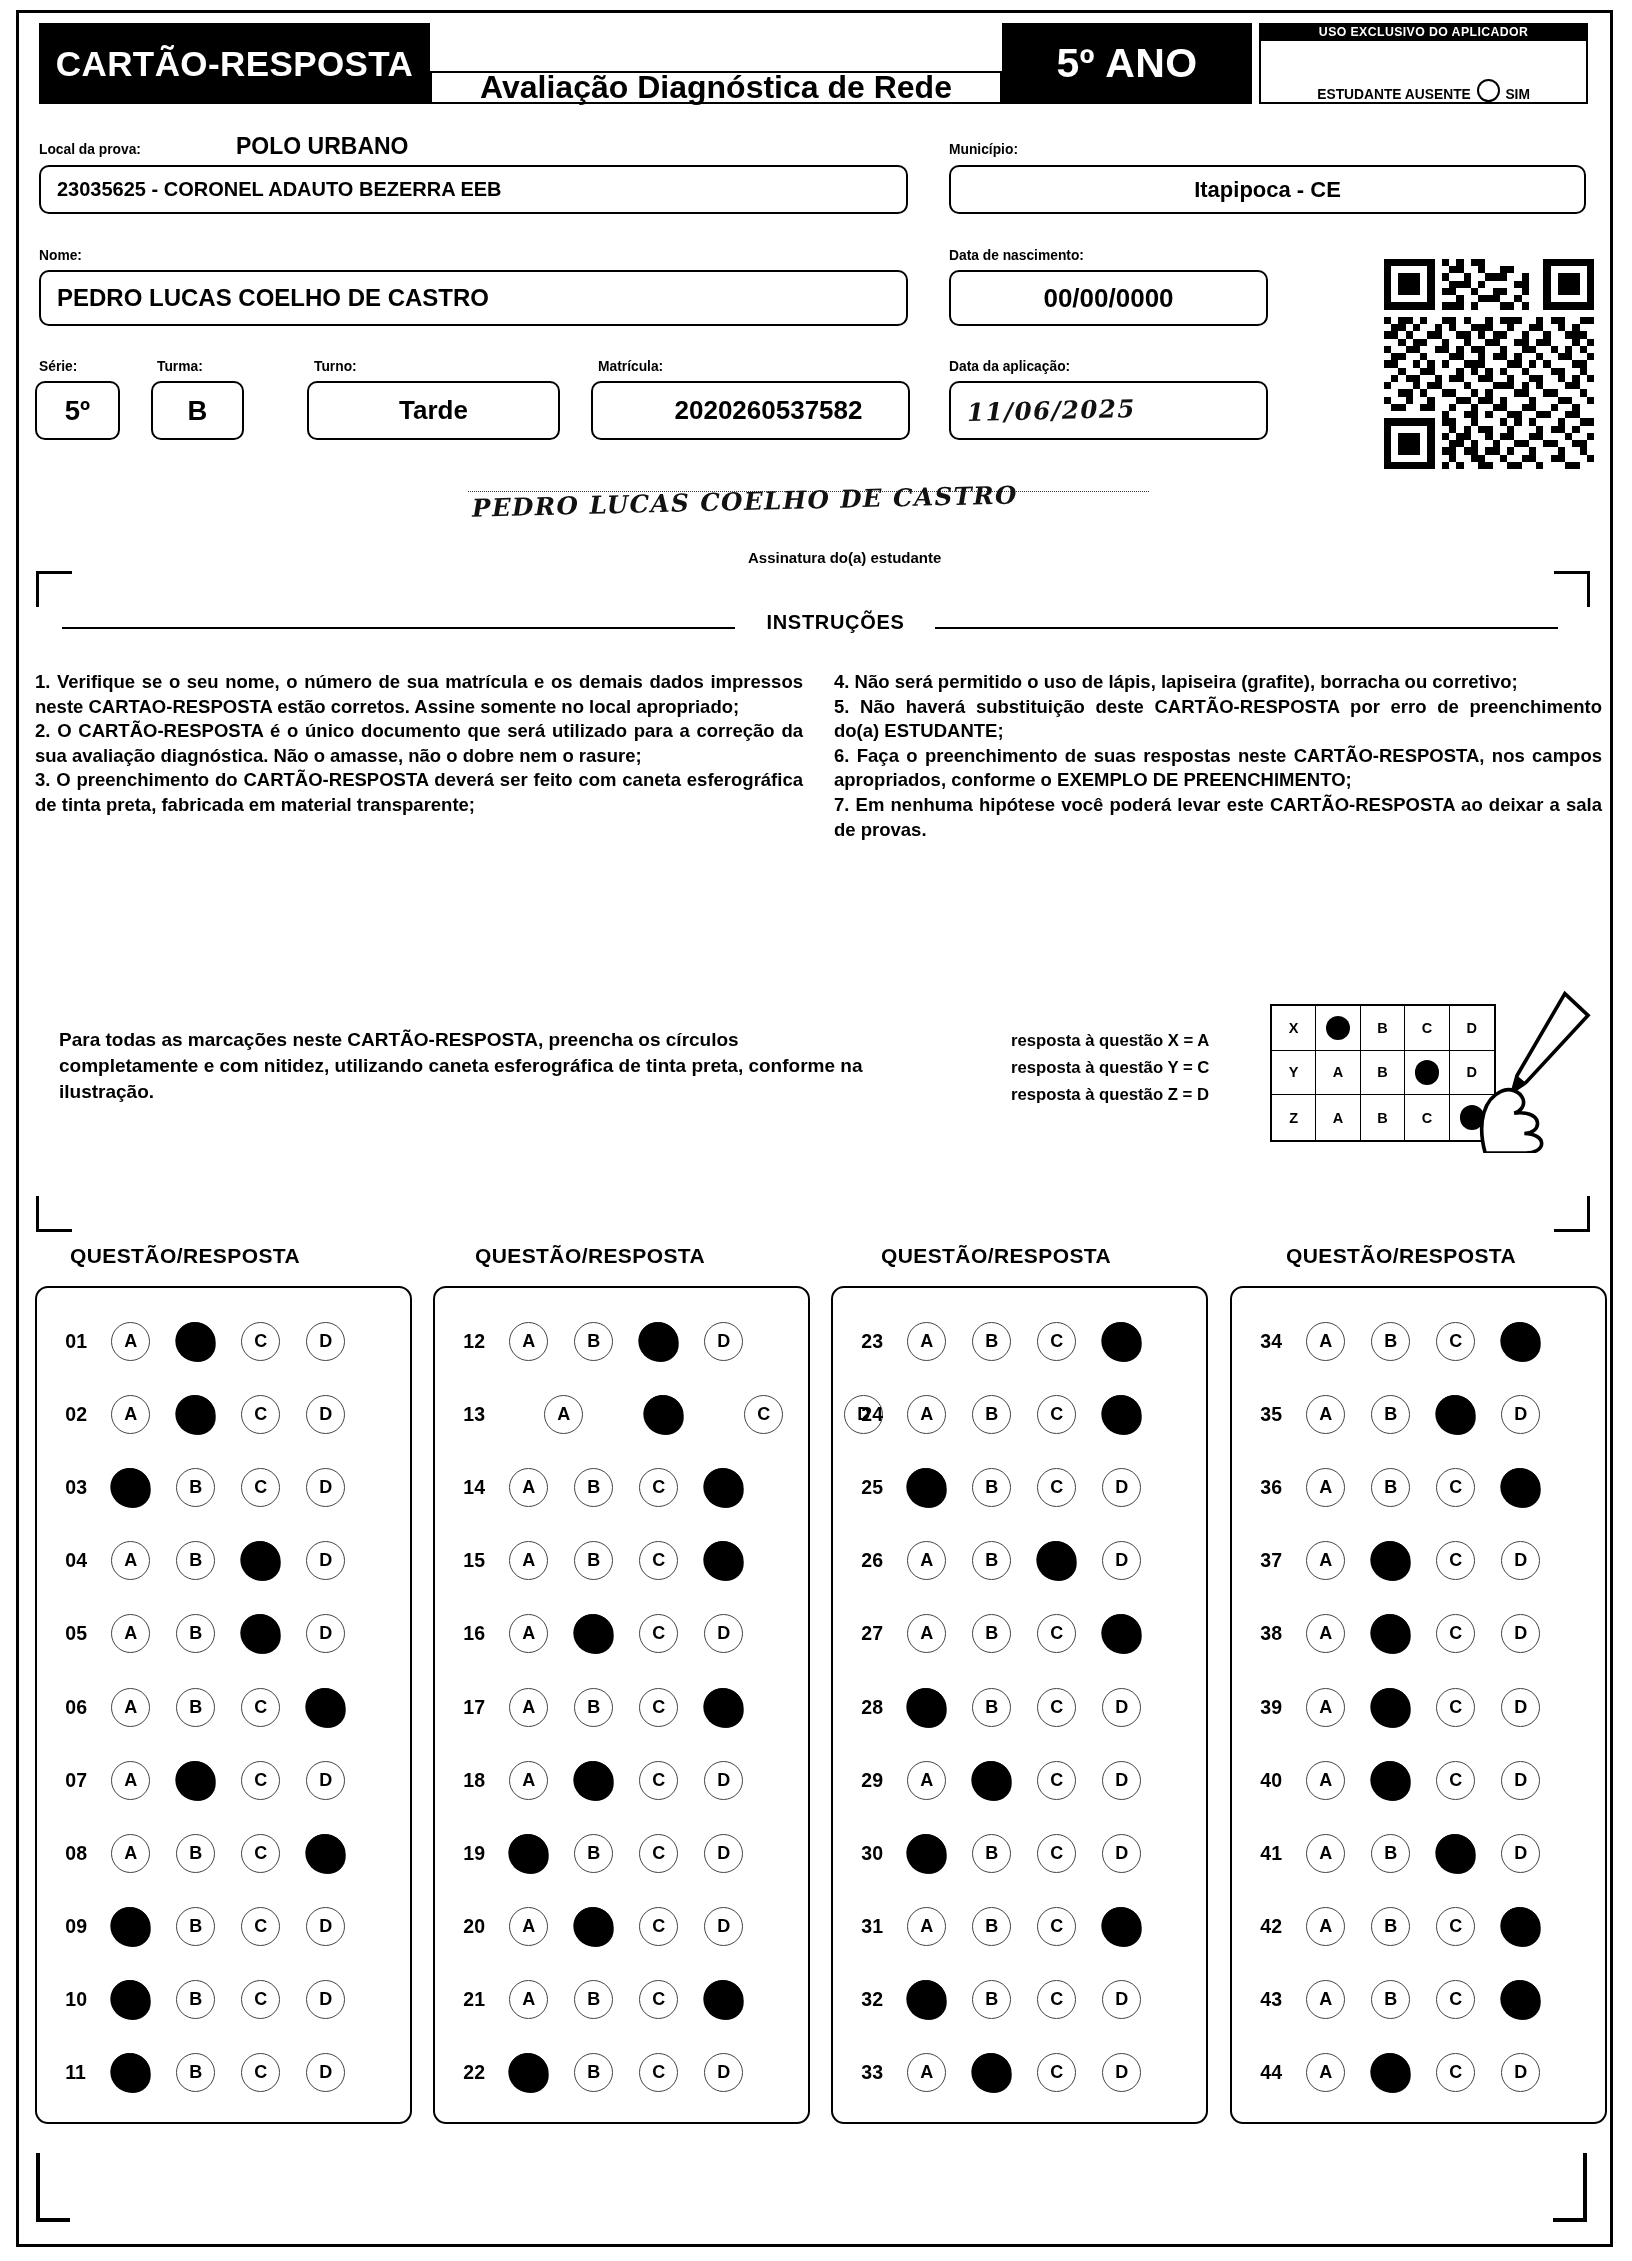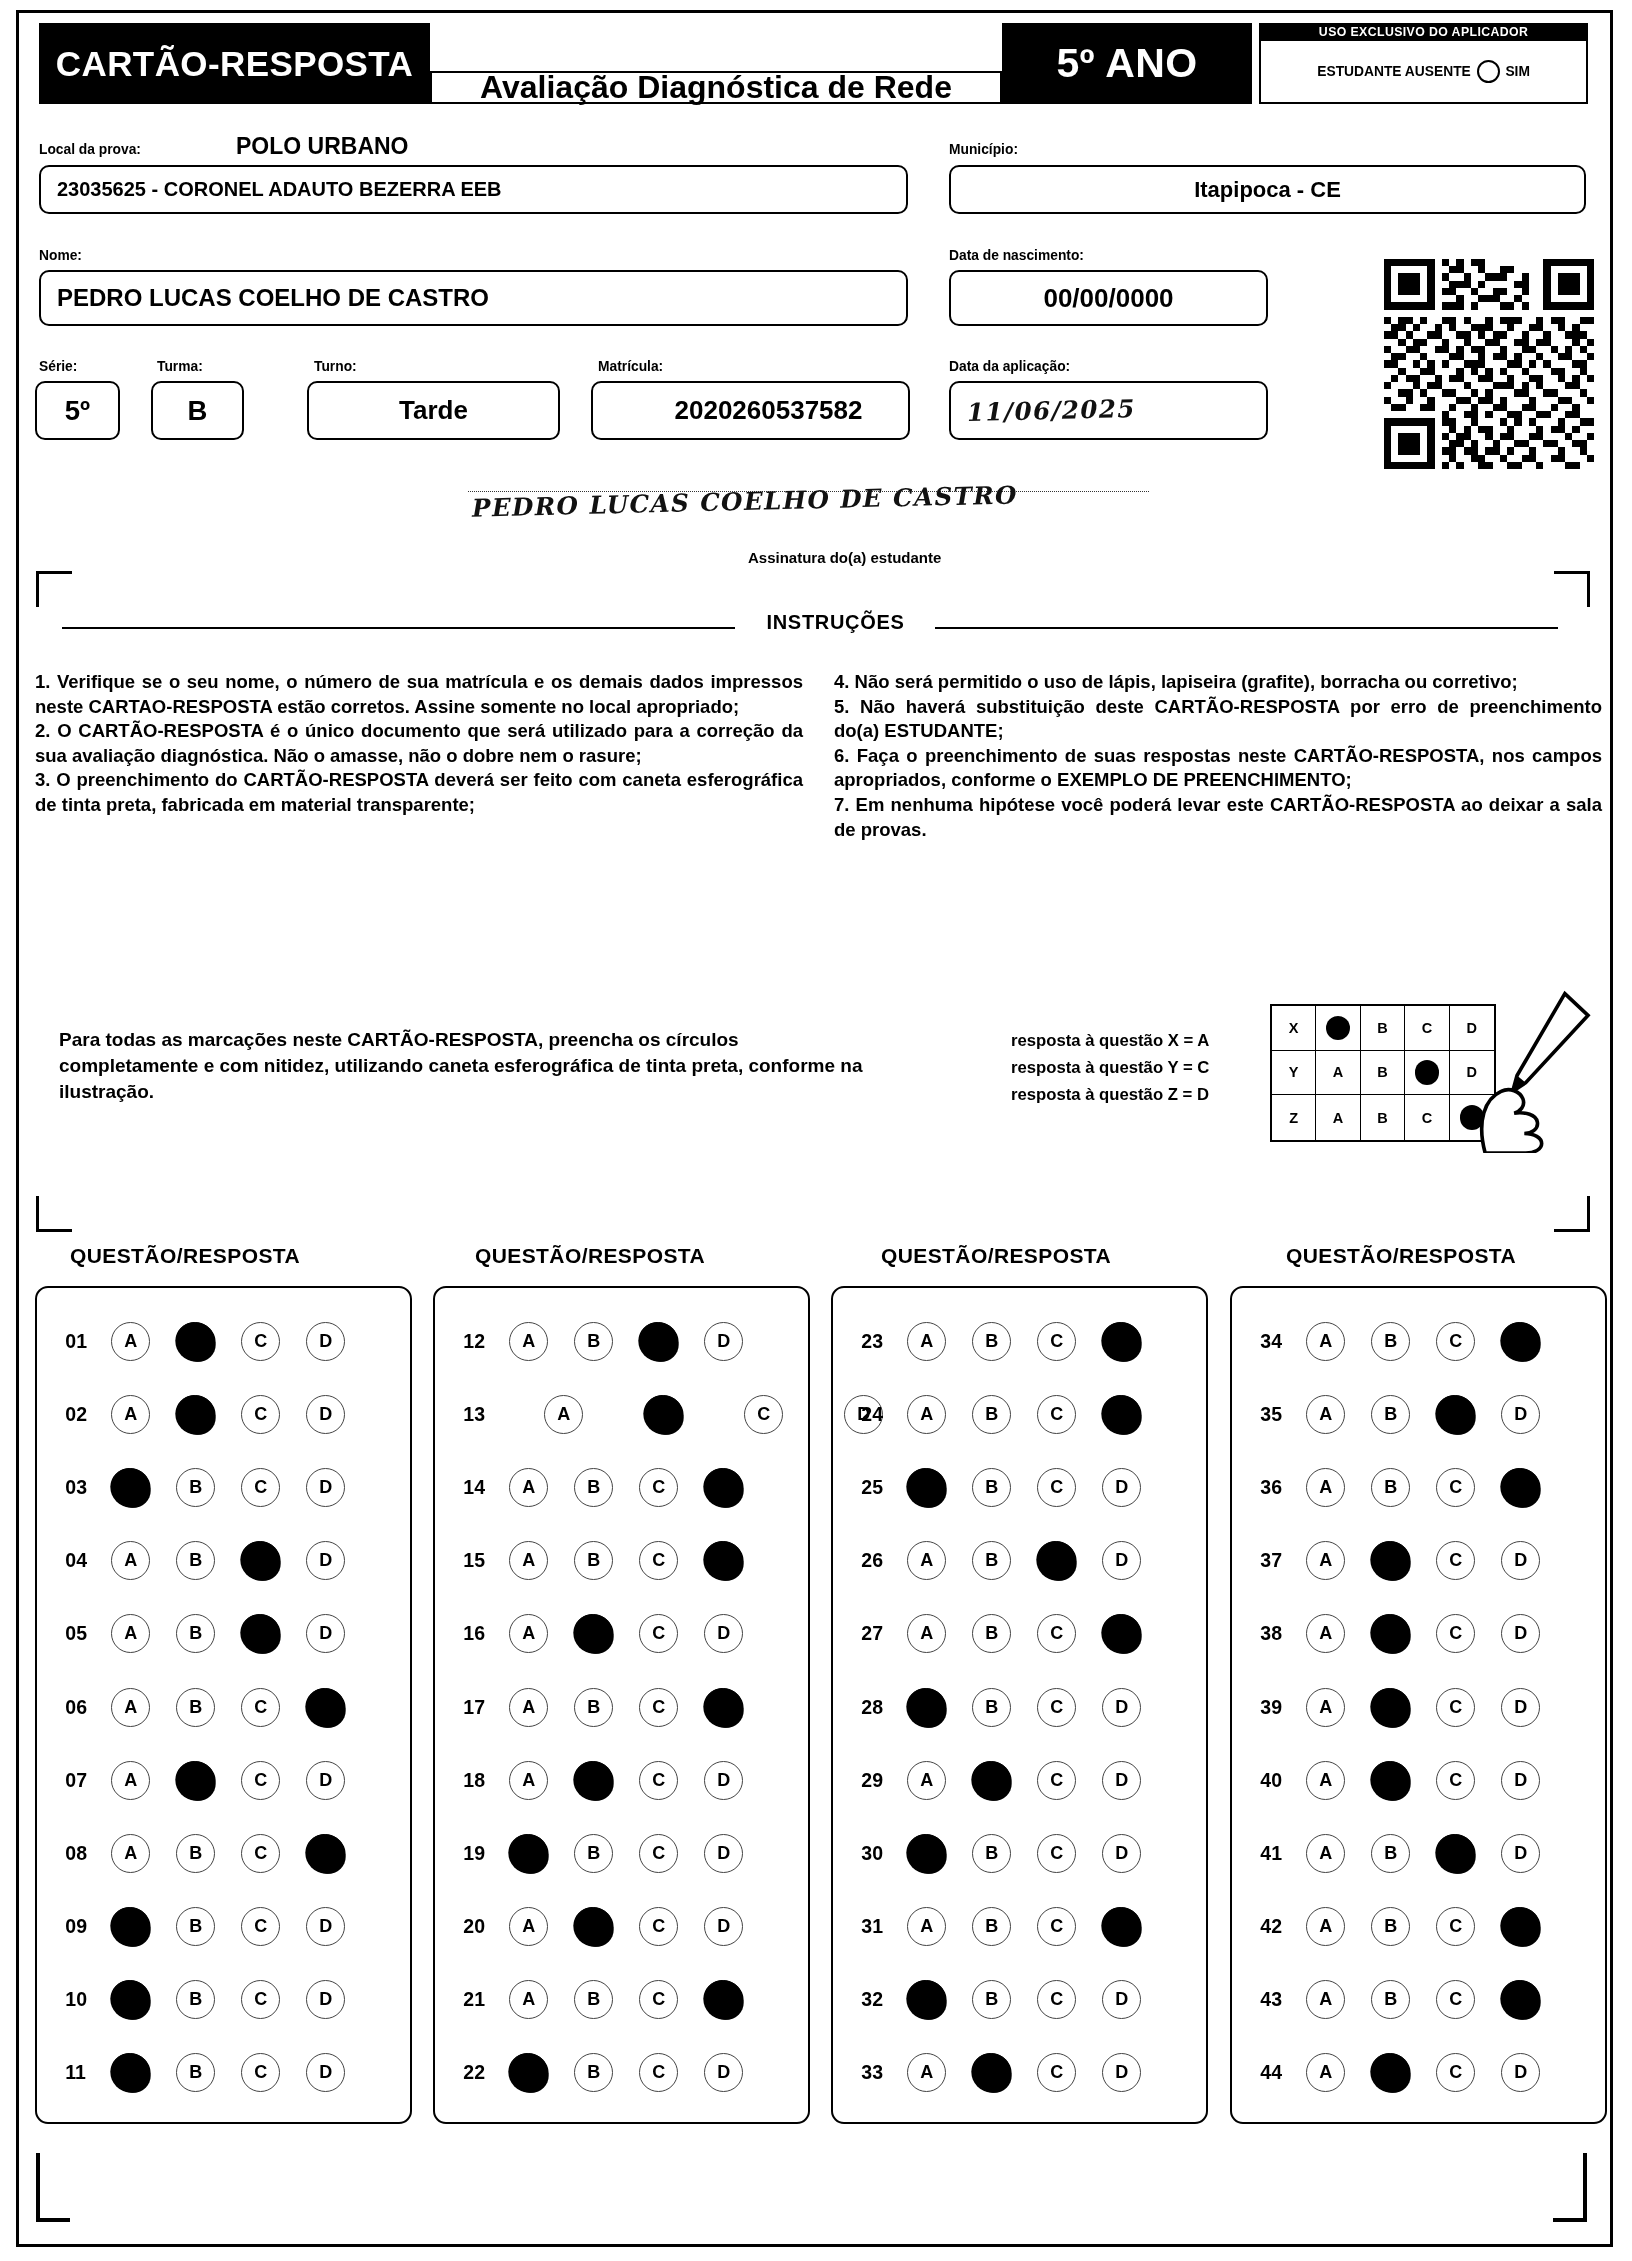--- a/index.html
+++ b/index.html
@@ -85,21 +85,21 @@
     font-weight: bold;
     text-align: center;
     padding: 2.2px 0 1.4px 0;
     letter-spacing: 0.4px;
   }
   .hdr-aplic-bot {
     flex: 1;
     border: 2.2px solid #000;
     border-top: none;
     display: flex;
-    align-items: center;
+    align-items: flex-end;
     justify-content: center;
     gap: 5.8px;
     font-size: 13.8px;
     font-weight: bold;
   }
   .circ-open {
     width: 19px;
     height: 19px;
     border: 2.2px solid #000;
     border-radius: 50%;

